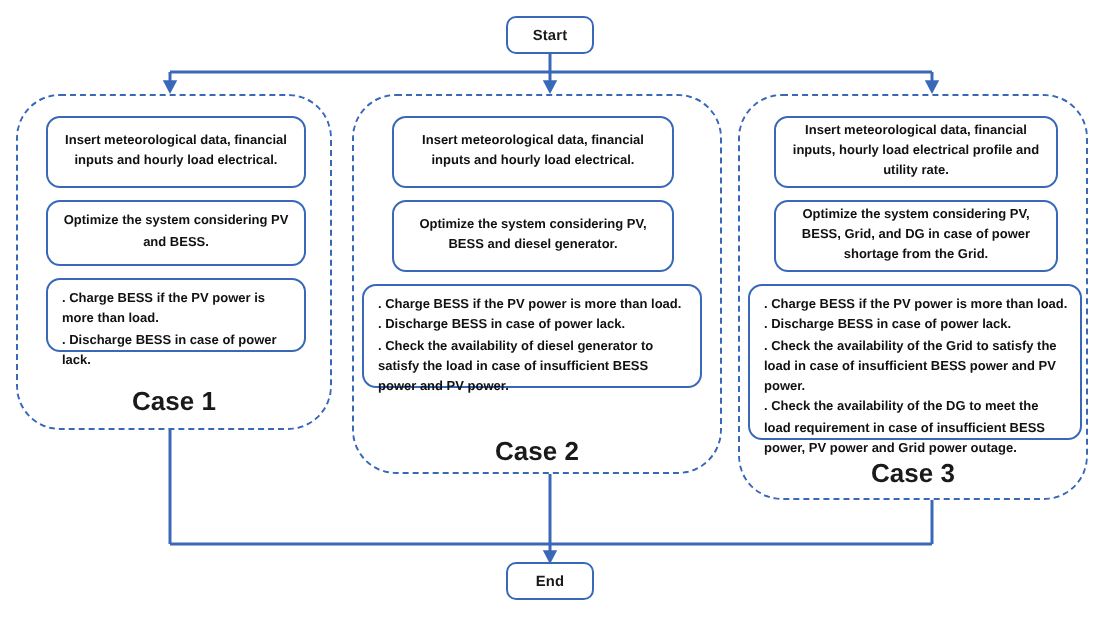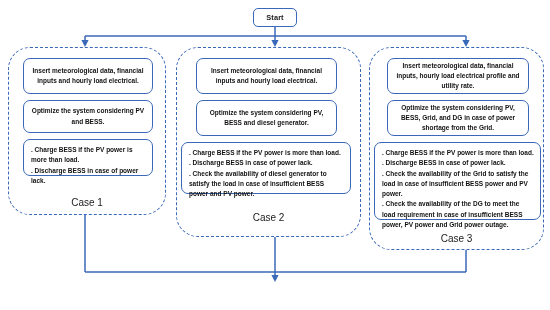--- a/index.html
+++ b/index.html
@@ -39,26 +39,26 @@
     background:transparent;
   }
   #case-1{left:8px;top:47px;width:158px;height:168px;}
   #case-2{left:176px;top:47px;width:185px;height:190px;}
   #case-3{left:369px;top:47px;width:175px;height:203px;}
 
   .case-label{
     position:absolute;
     left:0;right:0;
     text-align:center;
-    font-size:10px;
+    font-size:13px;
     color:#1a1a1a;
-    font-weight:normal;
+    font-weight:bold;
   }
   #case-1 .case-label{bottom:6px;}
-  #case-2 .case-label{bottom:13px;}
+  #case-2 .case-label{bottom:3px;}
   #case-3 .case-label{bottom:5px;}
 
   
   .step{
     position:absolute;
     box-sizing:border-box;
     border:1.5px solid #3a68b8;
     border-radius:7px;
     background:#ffffff;
     display:flex;
@@ -165,14 +165,15 @@
       <ul>
         <li>. Charge BESS if the PV power is more than load.</li>
         <li>. Discharge BESS in case of power lack.</li>
         <li>. Check the availability of the Grid to satisfy the load in case of insufficient BESS power and PV power.</li>
         <li>. Check the availability of the DG to meet the load requirement in case of insufficient BESS power, PV power and Grid power outage.</li>
       </ul>
     </div>
     <div class="case-label">Case 3</div>
   </div>
 
+  <div class="terminal" id="node-end">End</div>
 
 </div>
 
 </body></html>

